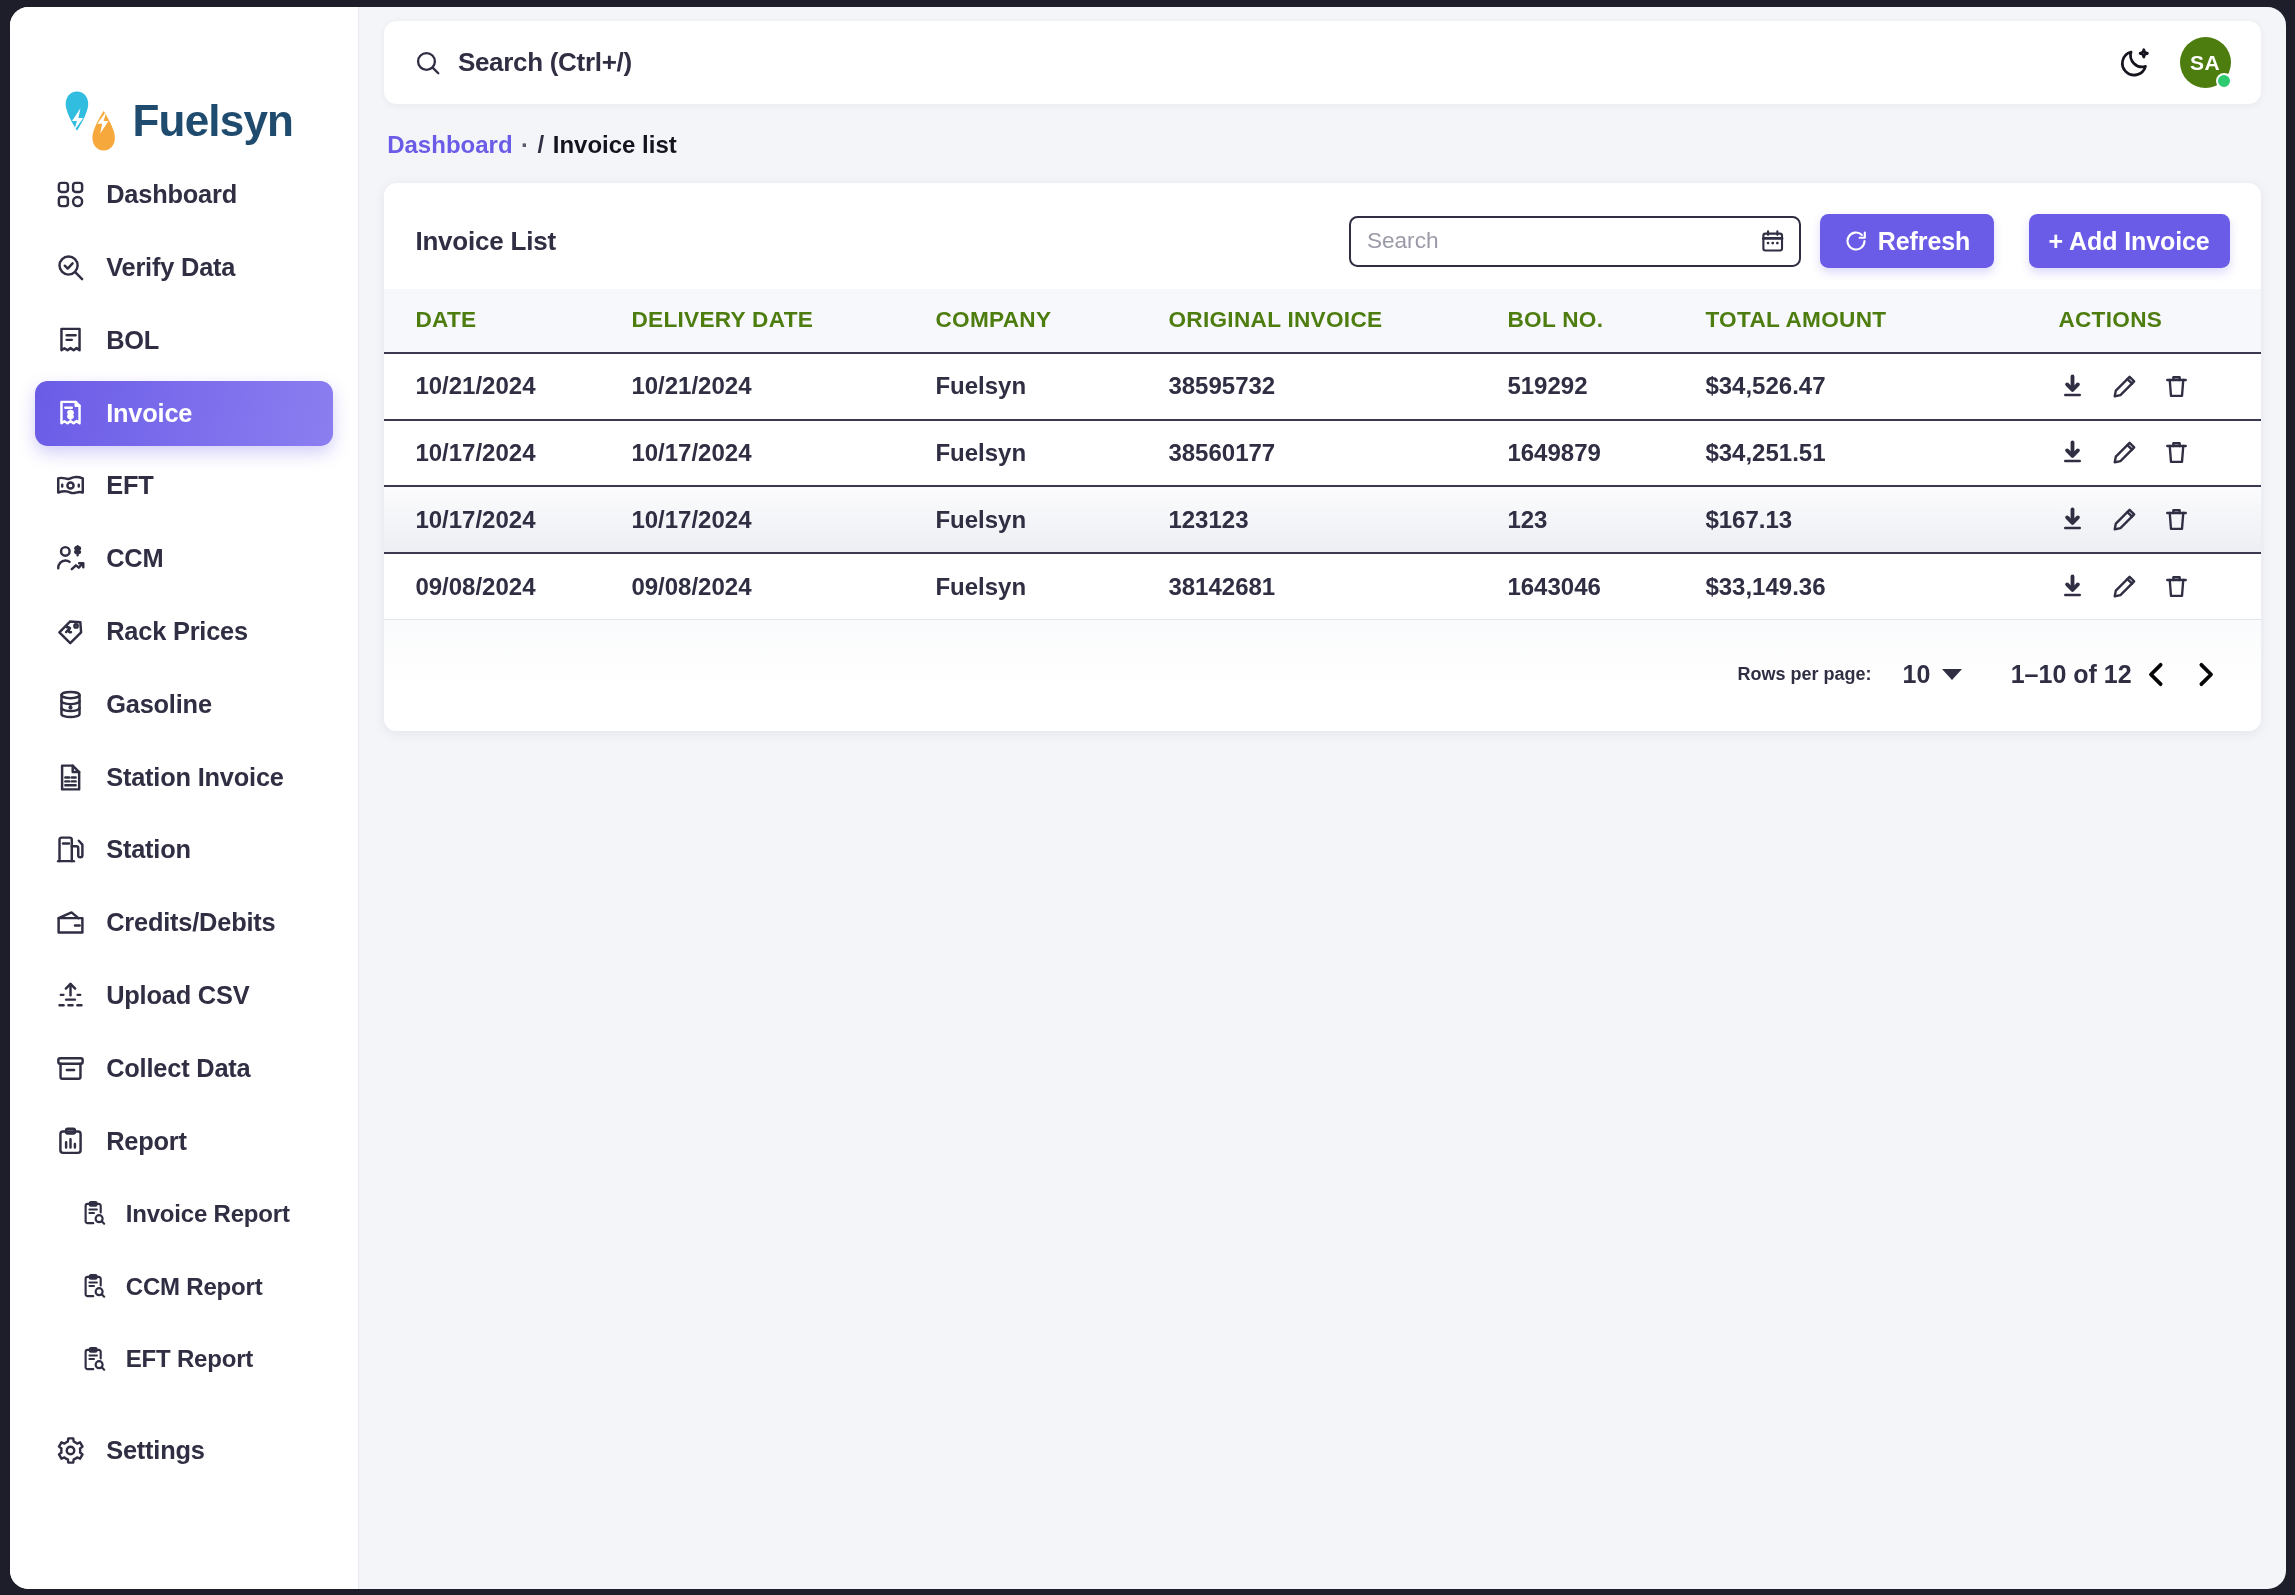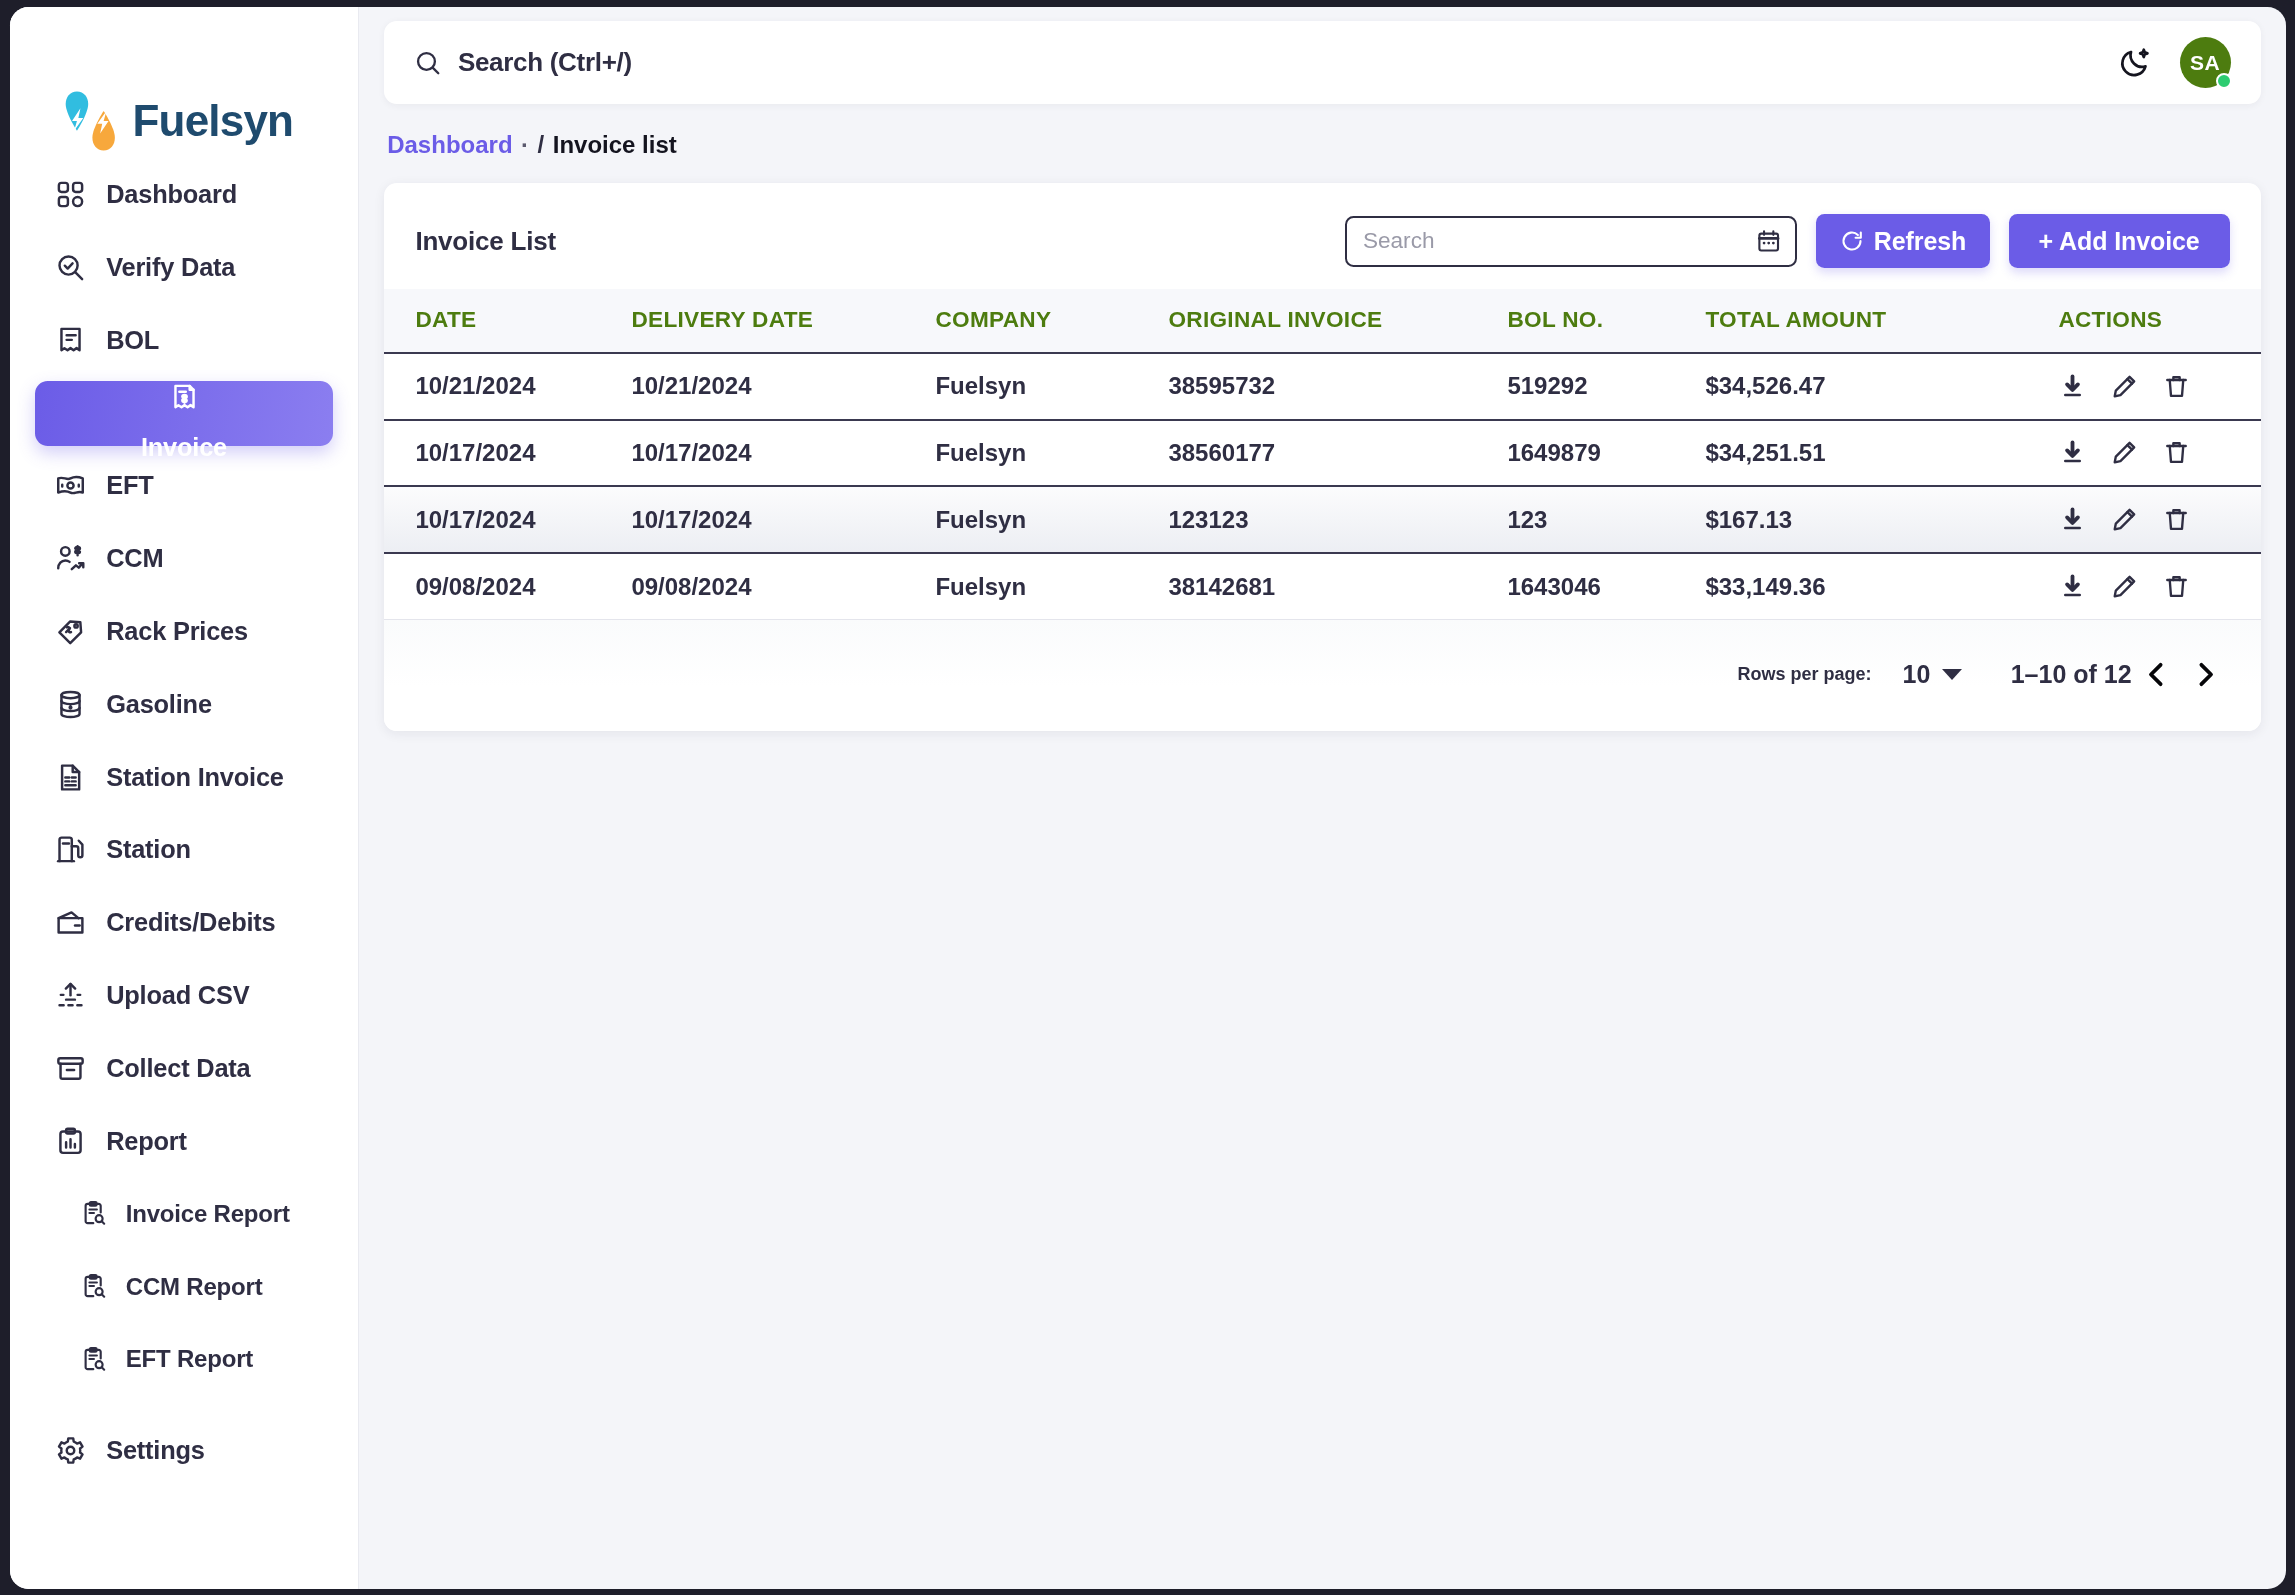--- a/index.html
+++ b/index.html
@@ -65,21 +65,20 @@
   .nav-label {
     font-size: 25.4px;
     font-weight: 700;
     letter-spacing: -0.2px;
     white-space: nowrap;
   }
   .nav-item.active {
     background: linear-gradient(100deg, #6b5ce7 0%, #8b7ef0 100%);
     color: #ffffff;
     box-shadow: 0 7px 17px rgba(107,92,231,0.30);
-    flex-direction: column;
   }
   .nav-item.sub { padding-left: 44px; }
   .nav-item.sub .ico { width: 28px; height: 28px; flex: 0 0 28px; }
   .nav-item.sub .ico svg { width: 27px; height: 27px; }
   .nav-item.sub .nav-label { font-size: 24px; }
   .nav-gap { height: 18.4px; }
 
   
   .main {
     flex: 1;
@@ -189,21 +188,21 @@
     display: flex; align-items: center; justify-content: center;
     gap: 10px;
     padding: 0 24px;
     cursor: pointer;
     border: none;
     letter-spacing: -0.1px;
     white-space: nowrap;
     box-shadow: 0 4.2px 10px rgba(107,92,231,0.22);
   }
   .btn .bico svg { width: 24px; height: 24px; display:block; }
-  .btn-add { padding: 0 30px; }
+  .btn-add { padding: 0 20px; margin-left: 16px; }
 
   table { width: 100%; border-collapse: collapse; }
   thead tr { background: #f7f8fb; }
   thead th {
     text-align: left;
     font-size: 22.6px;
     font-weight: 700;
     color: #4d7c0f;
     letter-spacing: 0.3px;
     padding: 18.4px 0 18.4px 0;

